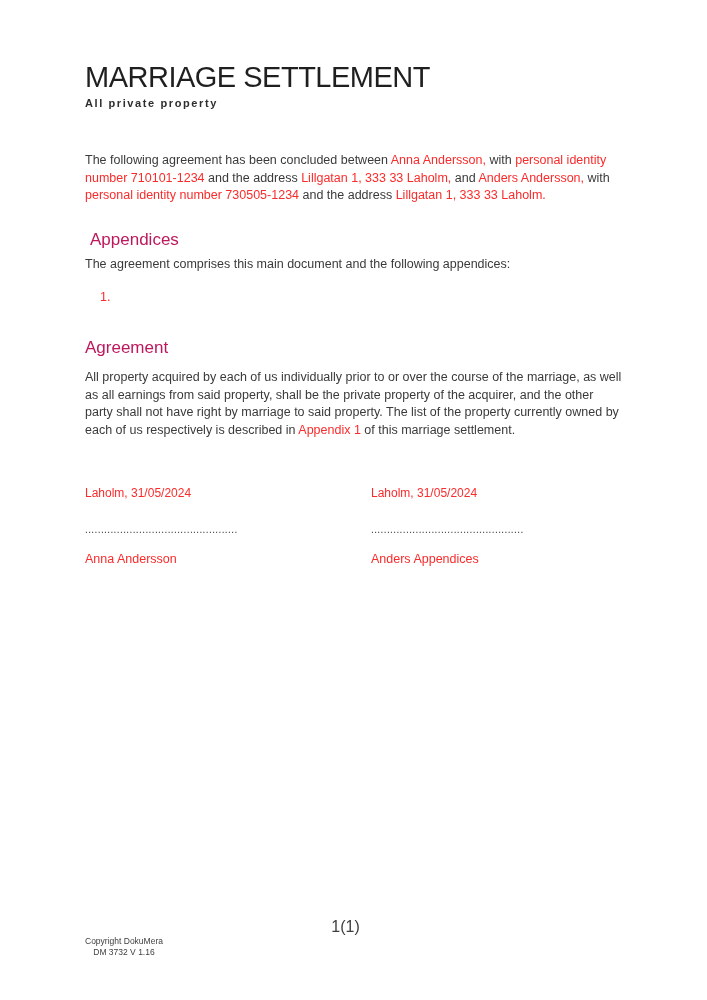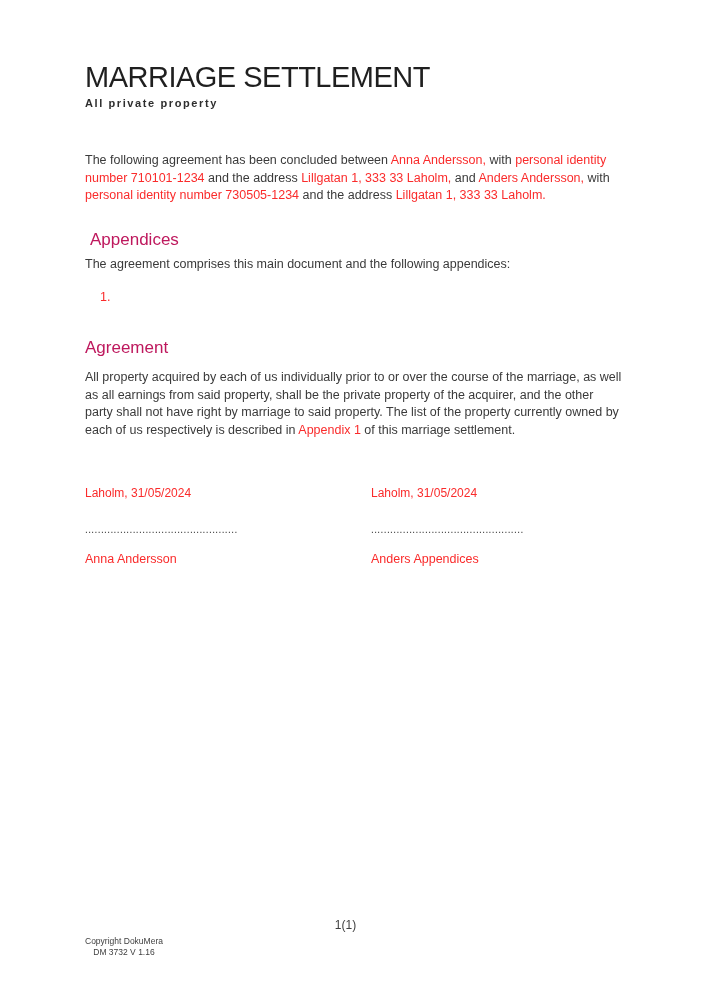--- a/index.html
+++ b/index.html
@@ -82,21 +82,21 @@
     overflow: hidden;
   }
   .sig-name { margin-top: 16px; font-size: 12.5px; line-height: 17px; }
 
   .page-number {
     position: absolute;
     left: 0;
     right: 16px;
     top: 918px;
     text-align: center;
-    font-size: 12px;
+    font-size: 16px;
     color: #3f3f3f;
   }
 
   .copyright {
     position: absolute;
     left: 85px;
     top: 936px;
     font-size: 8.5px;
     line-height: 10.5px;
     color: #404040;

